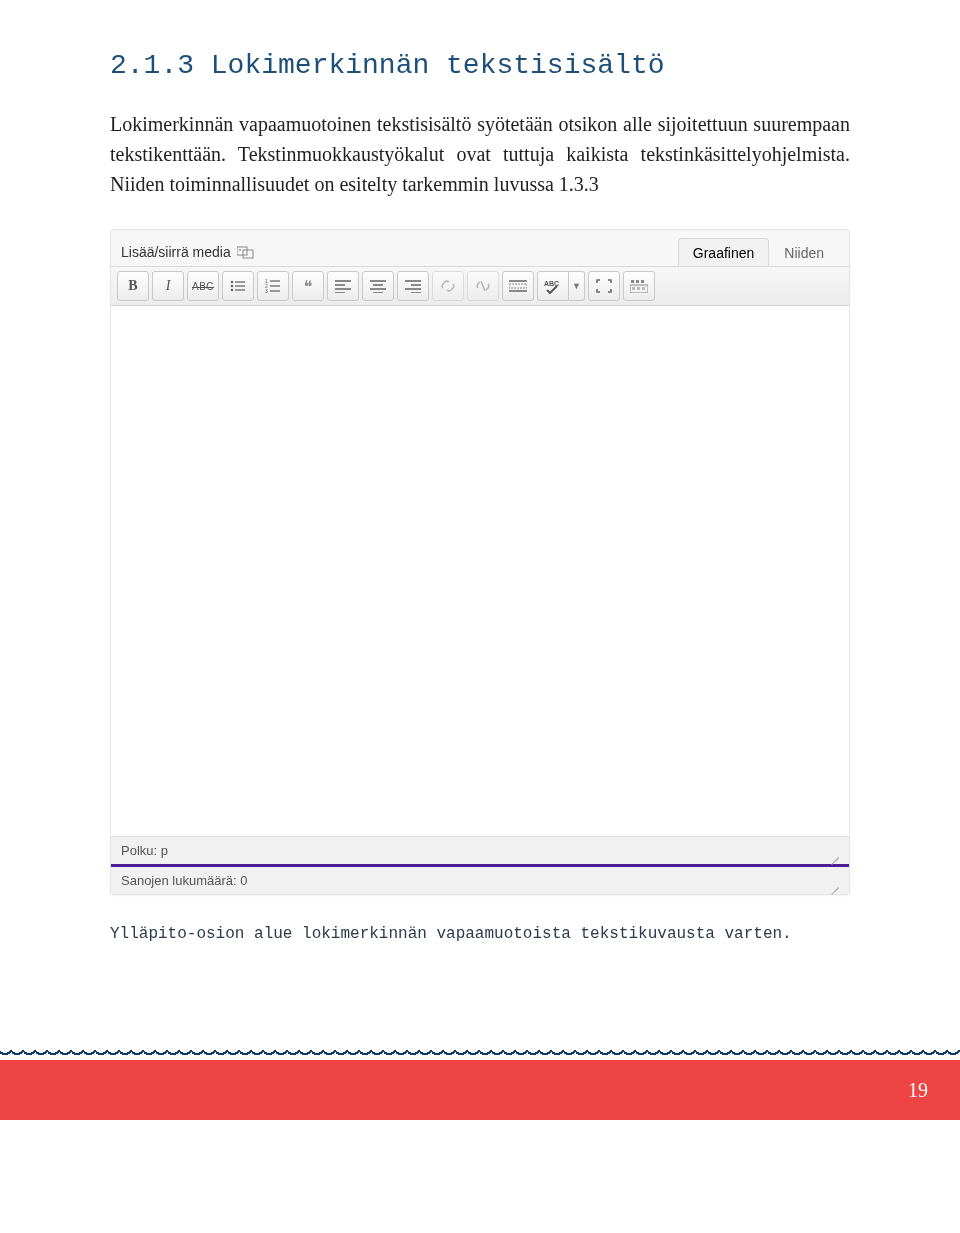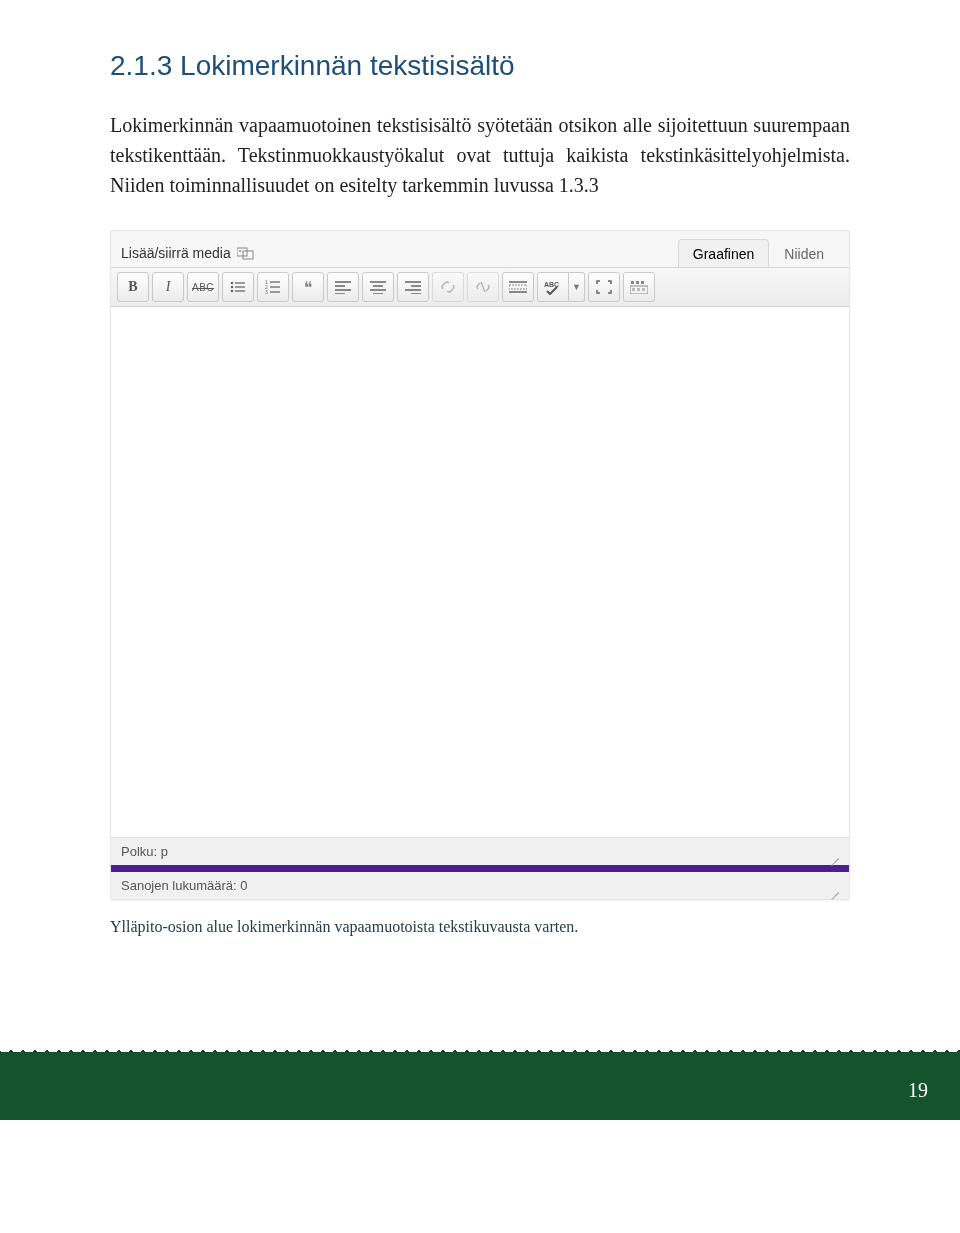--- a/index.html
+++ b/index.html
@@ -10,21 +10,21 @@
     width: 960px;
     overflow-x: hidden;
   }
   .page {
     position: relative;
     padding: 50px 110px 60px 110px;
     min-height: 1120px;
     box-sizing: border-box;
   }
   h2.section-heading {
-    font-family: Liberation Sans, sans-serif;
+    font-family: Liberation Mono, monospace;
     color: #1d4f78;
     font-size: 28px;
     font-weight: normal;
     margin: 0 0 28px 0;
   }
   p.body-text {
     font-family: Georgia, serif;
     color: #222;
     font-size: 20px;
     line-height: 1.5;
@@ -114,21 +114,21 @@
     border-bottom: 1px solid #e0e0e0;
   }
   .status {
     font-family: Arial, sans-serif;
     font-size: 13px;
     color: #555;
   }
   .status-row {
     padding: 6px 10px;
     background: #f1f1f1;
-    border-bottom: 7px solid #4c1d95;
+    border-bottom: 3px solid #4c1d95;
     display: flex;
     justify-content: space-between;
     align-items: center;
   }
   .status-row:last-child { border-bottom: none; border-bottom-left-radius:3px; border-bottom-right-radius:3px;gap:40px;}
   .resize-grip {
     width: 14px; height: 14px;
     position: relative;
   }
   .resize-grip::before,
@@ -136,32 +136,32 @@
     content:"";
     position:absolute;
     right:0; bottom:0;
     border-bottom:1px solid #aaa;
     transform-origin: bottom right;
     transform: rotate(-45deg);
   }
   .resize-grip::before { width:10px; }
   .resize-grip::after  { width:5px;  }
   .caption {
-    font-family: Liberation Serif, serif;
+    font-family: Liberation Mono, monospace;
     color: #2a3a4a;
     font-size: 16px;
-    margin-top: 18px;
+    margin-top: 30px;
   }
   .footer {
     position: absolute;
     left: 0;
     right: 0;
     bottom: 0;
-    height: 68px;
-    background: #14532d;
+    height: 60px;
+    background: #ef4444;
   }
   .wave-strip {
     position:absolute;
     left:0; right:0;
     bottom: 60px;
     height: 10px;
     background-image: radial-gradient(circle at 5px -3px, transparent 6px, #0e3a6b 6px, #0e3a6b 8px, transparent 8px);
     background-size: 12px 10px;
     background-repeat: repeat-x;
   }

